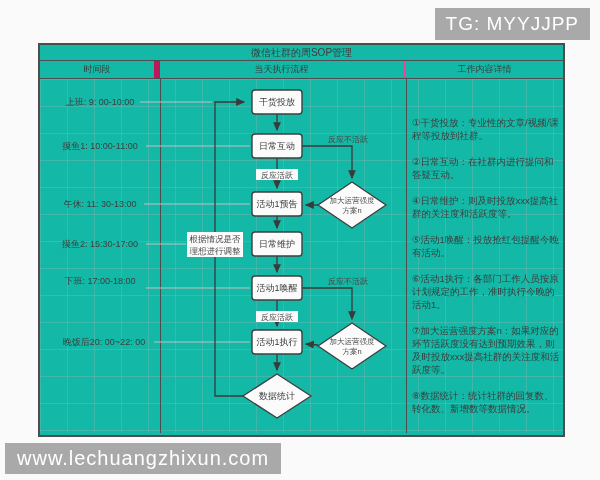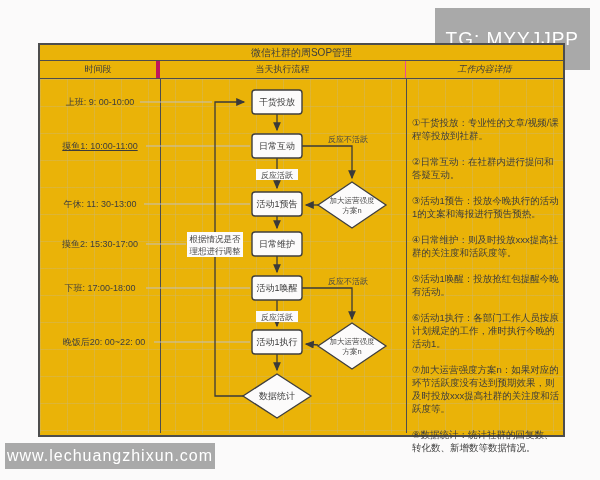--- a/index.html
+++ b/index.html
@@ -4,54 +4,54 @@
 <style>
   * { margin:0; padding:0; box-sizing:border-box; }
   html,body { background:#ffffff; }
   body { font-family:"Liberation Sans","DejaVu Sans",sans-serif; }
   .stage {
     position:relative; width:600px; height:480px;
     background:#fbfafa; overflow:hidden; color:#3d3d3d;
   }
   .wm {
     position:absolute; background:#a9a9a9; color:#ffffff;
-    font-size:19px; letter-spacing:1px; padding:20px 11px; white-space:nowrap;
+    font-size:19px; letter-spacing:1px; padding:5px 11px; white-space:nowrap;
   }
   .wm-top { top:8px; right:10px; }
-  .wm-bottom { top:443px; left:5px; font-size:16px; padding:4px 2px; }
+  .wm-bottom { top:443px; left:5px; font-size:20px; padding:4px 12px; }
 
   .sop-table {
     position:absolute; left:38px; top:43px; width:527px; height:394px;
-    border:2px solid #4d4d4d; background:#eab308;
+    border:2px solid #4d4d4d; background:#14b8a6;
   }
   .title-row {
     height:16px; line-height:15px; text-align:center;
     font-size:10px; border-bottom:1px solid #4d4d4d;
   }
   .header-row { display:flex; height:18px; border-bottom:1px solid #4d4d4d; font-size:9px; }
   .header-cell { display:flex; align-items:center; justify-content:center; }
-  .hc-time { width:120px; border-right:4px solid #be185d; }
-  .hc-flow { width:246px; border-right:1px solid #ec4899; }
-  .hc-detail { flex:1;font-style:italic; }
+  .hc-time { width:120px; border-right:6px solid #be185d; }
+  .hc-flow { width:246px; border-right:3px solid #ec4899; }
+  .hc-detail { flex:1; }
 
   .body-area {
     position:relative; width:100%; height:354px;
     background-image:
       linear-gradient(rgba(185,185,185,.26) 1px, transparent 1px),
       linear-gradient(90deg, rgba(185,185,185,.26) 1px, transparent 1px);
     background-size:27px 27px;
   }
   .col-divider { position:absolute; top:0; bottom:0; width:1px; background:#4d4d4d; }
   .cd-1 { left:120px; } .cd-2 { left:366px; }
 
   .time-label {
     position:absolute; left:0; width:120px; text-align:center;
     font-size:9px; color:#3d3d3d; white-space:nowrap;
   }
-  .t1{top:17px;} .t2{top:61px;text-decoration:underline;} .t3{top:119px;text-align:center;} .t4{top:159px;} .t5{top:203px;} .t6{top:257px;padding-left:8px;}
+  .t1{top:17px;} .t2{top:61px;} .t3{top:119px;text-align:center;} .t4{top:159px;} .t5{top:196px;} .t6{top:257px;padding-left:8px;}
 
   .details {
     position:absolute; left:372px; top:13px; width:150px;
     display:flex; flex-direction:column; gap:13px;
     font-size:9.5px; line-height:13px; color:#3c3c3c;margin-top:24px;
   }
   .detail-item { word-break:break-all; }
 
   svg.flow { position:absolute; left:0; top:0; pointer-events:none; }
   .node-box { fill:#fcfbfb; stroke:#3f3f3f; stroke-width:1.4; }
@@ -165,21 +165,20 @@
 
         <g>
           <polygon class="diamond" points="237,295 271,317 237,339 203,317"></polygon>
           <text class="node-text" x="237" y="320">数据统计</text>
         </g>
       </svg>
 
       <div class="details">
         <div class="detail-item">①干货投放：专业性的文章/视频/课程等投放到社群。</div>
         <div class="detail-item">②日常互动：在社群内进行提问和答疑互动。</div>
-        <div class="detail-item">③活动1预告：投放今晚执行的活动1的文案和海报进行预告预热。</div>
         <div class="detail-item">④日常维护：则及时投放xxx提高社群的关注度和活跃度等。</div>
         <div class="detail-item">⑤活动1唤醒：投放抢红包提醒今晚有活动。</div>
         <div class="detail-item">⑥活动1执行：各部门工作人员按原计划规定的工作，准时执行今晚的活动1。</div>
         <div class="detail-item">⑦加大运营强度方案n：如果对应的环节活跃度没有达到预期效果，则及时投放xxx提高社群的关注度和活跃度等。</div>
         <div class="detail-item">⑧数据统计：统计社群的回复数、转化数、新增数等数据情况。</div>
       </div>
     </div>
   </div>
 </div>
 

